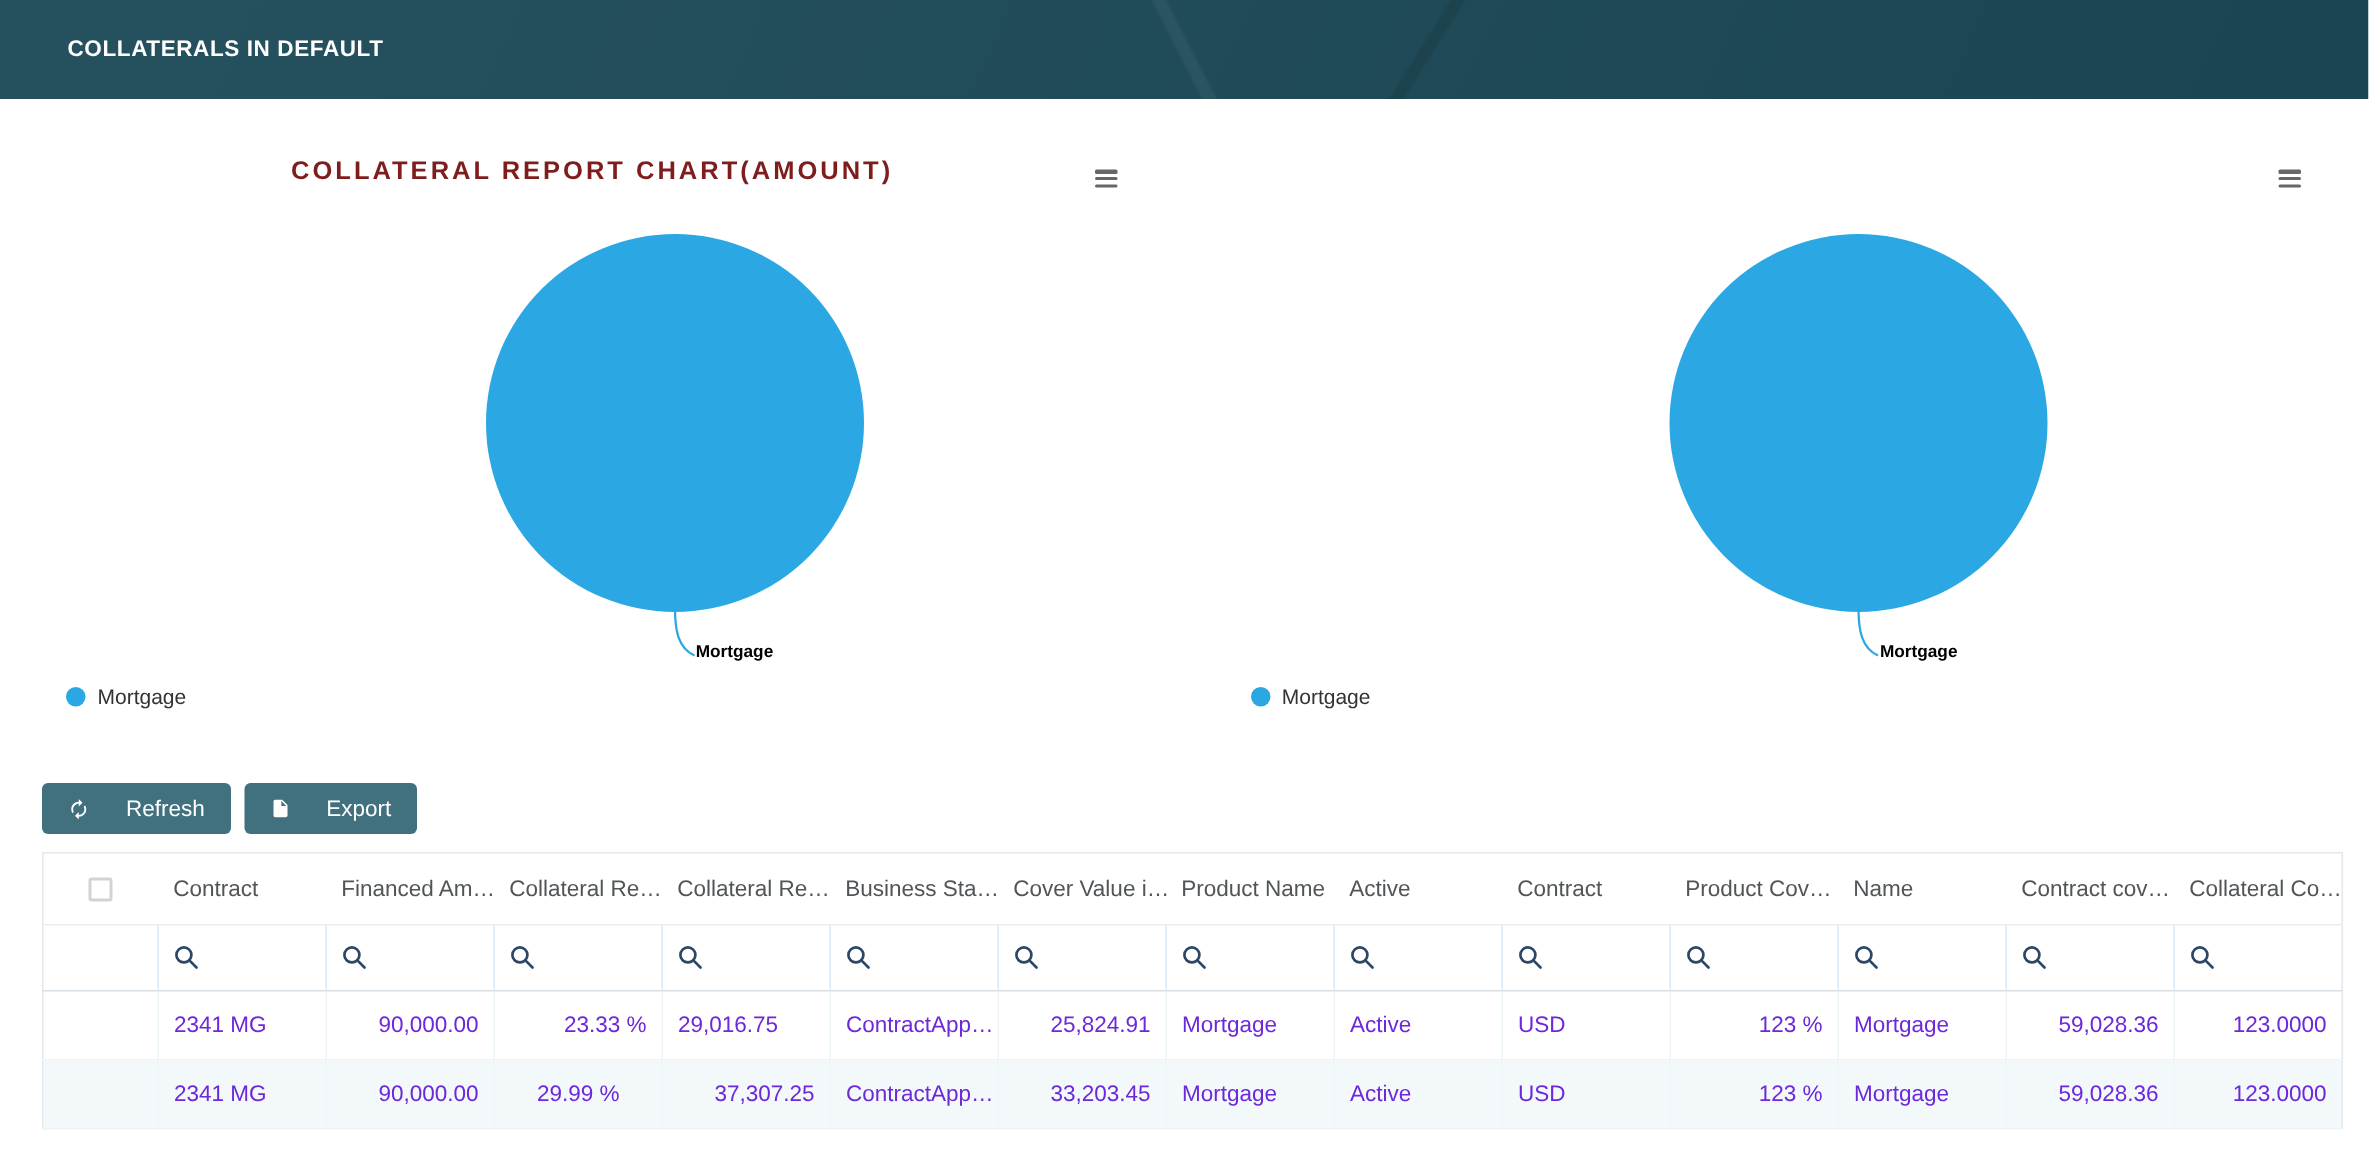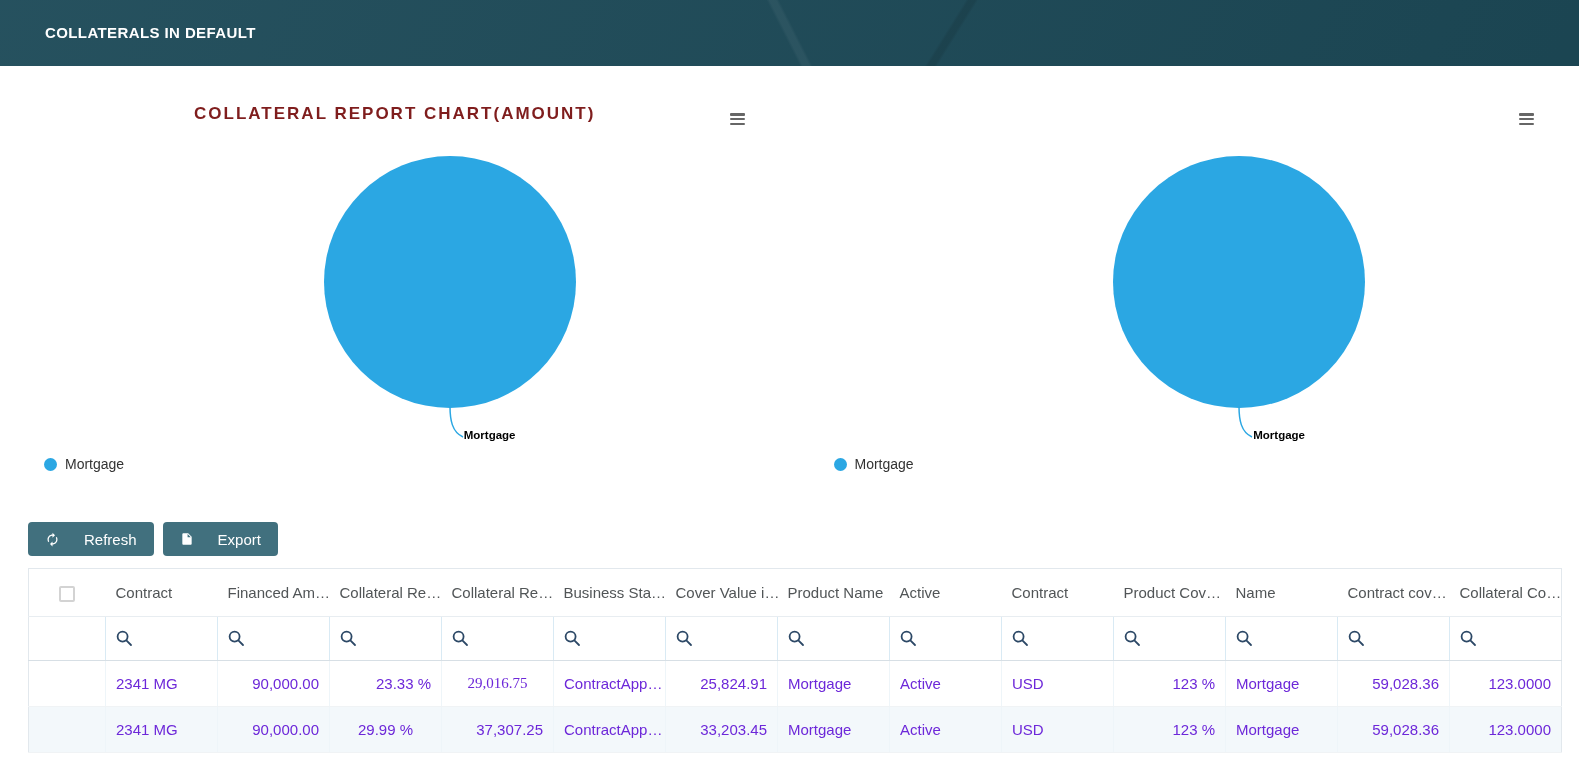--- a/index.html
+++ b/index.html
@@ -240,21 +240,21 @@
             </svg>
           </td>
         </tr>
     </thead>
     <tbody>
         <tr>
           <td class="cb-cell"></td>
           <td style="text-align: left;">2341 MG</td>
           <td style="text-align: right;">90,000.00</td>
           <td style="text-align: right;">23.33 %</td>
-          <td style="text-align: center; font-family: Liberation Serif, serif;">29,016.75</td>
+          <td style="text-align: left;">29,016.75</td>
           <td style="text-align: left;">ContractApp…</td>
           <td style="text-align: right;">25,824.91</td>
           <td style="text-align: left;">Mortgage</td>
           <td style="text-align: left;">Active</td>
           <td style="text-align: left;">USD</td>
           <td style="text-align: right;">123 %</td>
           <td style="text-align: left;">Mortgage</td>
           <td style="text-align: right;">59,028.36</td>
           <td style="text-align: right;">123.0000</td>
         </tr>

